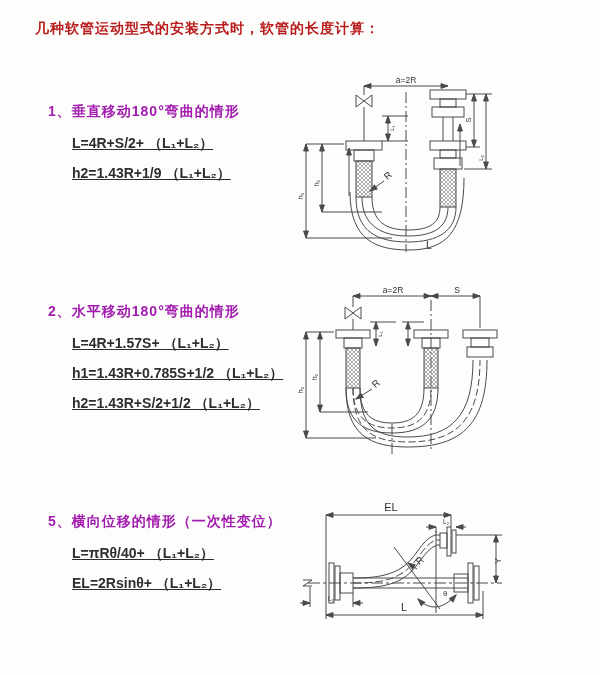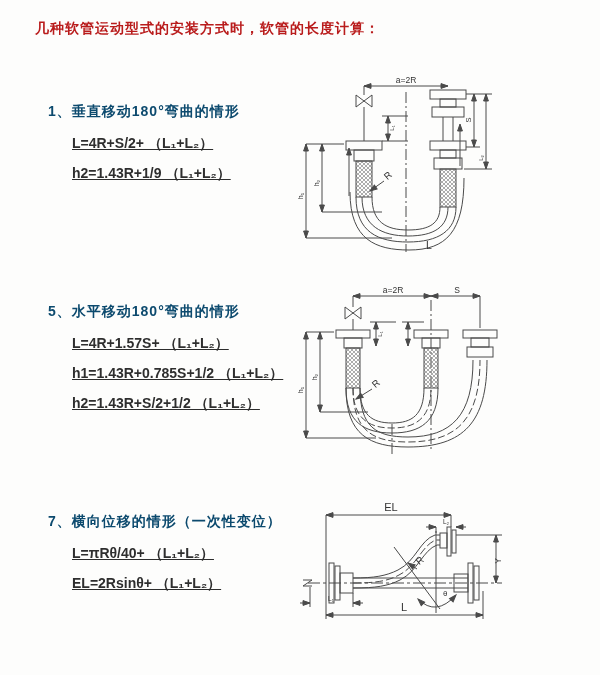--- a/index.html
+++ b/index.html
@@ -7,21 +7,21 @@
     width:600px;height:675px;position:relative;overflow:hidden;
     background:#fdfdfc;
     font-family:"Liberation Sans","DejaVu Sans",sans-serif;
     color:#2c2c2c;
   }
   .page-title{
     position:absolute;left:35px;top:20px;
     font-size:14px;font-weight:700;letter-spacing:1px;color:#b91c1c;
   }
   .section{position:absolute;left:48px;width:260px;}
-  .sec-heading{font-size:14px;font-weight:700;letter-spacing:1px;color:#0c4a6e;}
+  .sec-heading{font-size:14px;font-weight:700;letter-spacing:1px;color:#a21caf;}
   .formulas{margin-top:7px;padding-left:24px;text-decoration:underline;}
   .formula{font-size:14px;font-weight:600;line-height:30px;white-space:nowrap;color:#2e2e2e;}
   #sec1{top:103px;}
   #sec2{top:303px;}
   #sec3{top:513px;}
   .diagram{position:absolute;}
   #dia1{left:296px;top:68px;}
   #dia2{left:296px;top:282px;}
   #dia3{left:296px;top:495px;}
   svg{display:block;}
@@ -34,30 +34,30 @@
 
 <div class="section" id="sec1">
   <div class="sec-heading">1、垂直移动180°弯曲的情形</div>
   <div class="formulas">
     <div class="formula">L=4R+S/2+ （L₁+L₂）</div>
     <div class="formula">h2=1.43R+1/9 （L₁+L₂）</div>
   </div>
 </div>
 
 <div class="section" id="sec2">
-  <div class="sec-heading">5、水平移动180°弯曲的情形</div>
+  <div class="sec-heading">2、水平移动180°弯曲的情形</div>
   <div class="formulas">
     <div class="formula">L=4R+1.57S+ （L₁+L₂）</div>
     <div class="formula">h1=1.43R+0.785S+1/2 （L₁+L₂）</div>
     <div class="formula">h2=1.43R+S/2+1/2 （L₁+L₂）</div>
   </div>
 </div>
 
 <div class="section" id="sec3">
-  <div class="sec-heading">7、横向位移的情形（一次性变位）</div>
+  <div class="sec-heading">5、横向位移的情形（一次性变位）</div>
   <div class="formulas">
     <div class="formula">L=πRθ/40+ （L₁+L₂）</div>
     <div class="formula">EL=2Rsinθ+ （L₁+L₂）</div>
   </div>
 </div>
 
 <svg id="dia1" class="diagram" width="252" height="188" viewBox="0 0 252 188">
   <defs>
     <path id="a1" d="M0 0 L7 2.4 L7 -2.4 Z"></path>
     <pattern id="b1" patternUnits="userSpaceOnUse" width="4" height="4">

